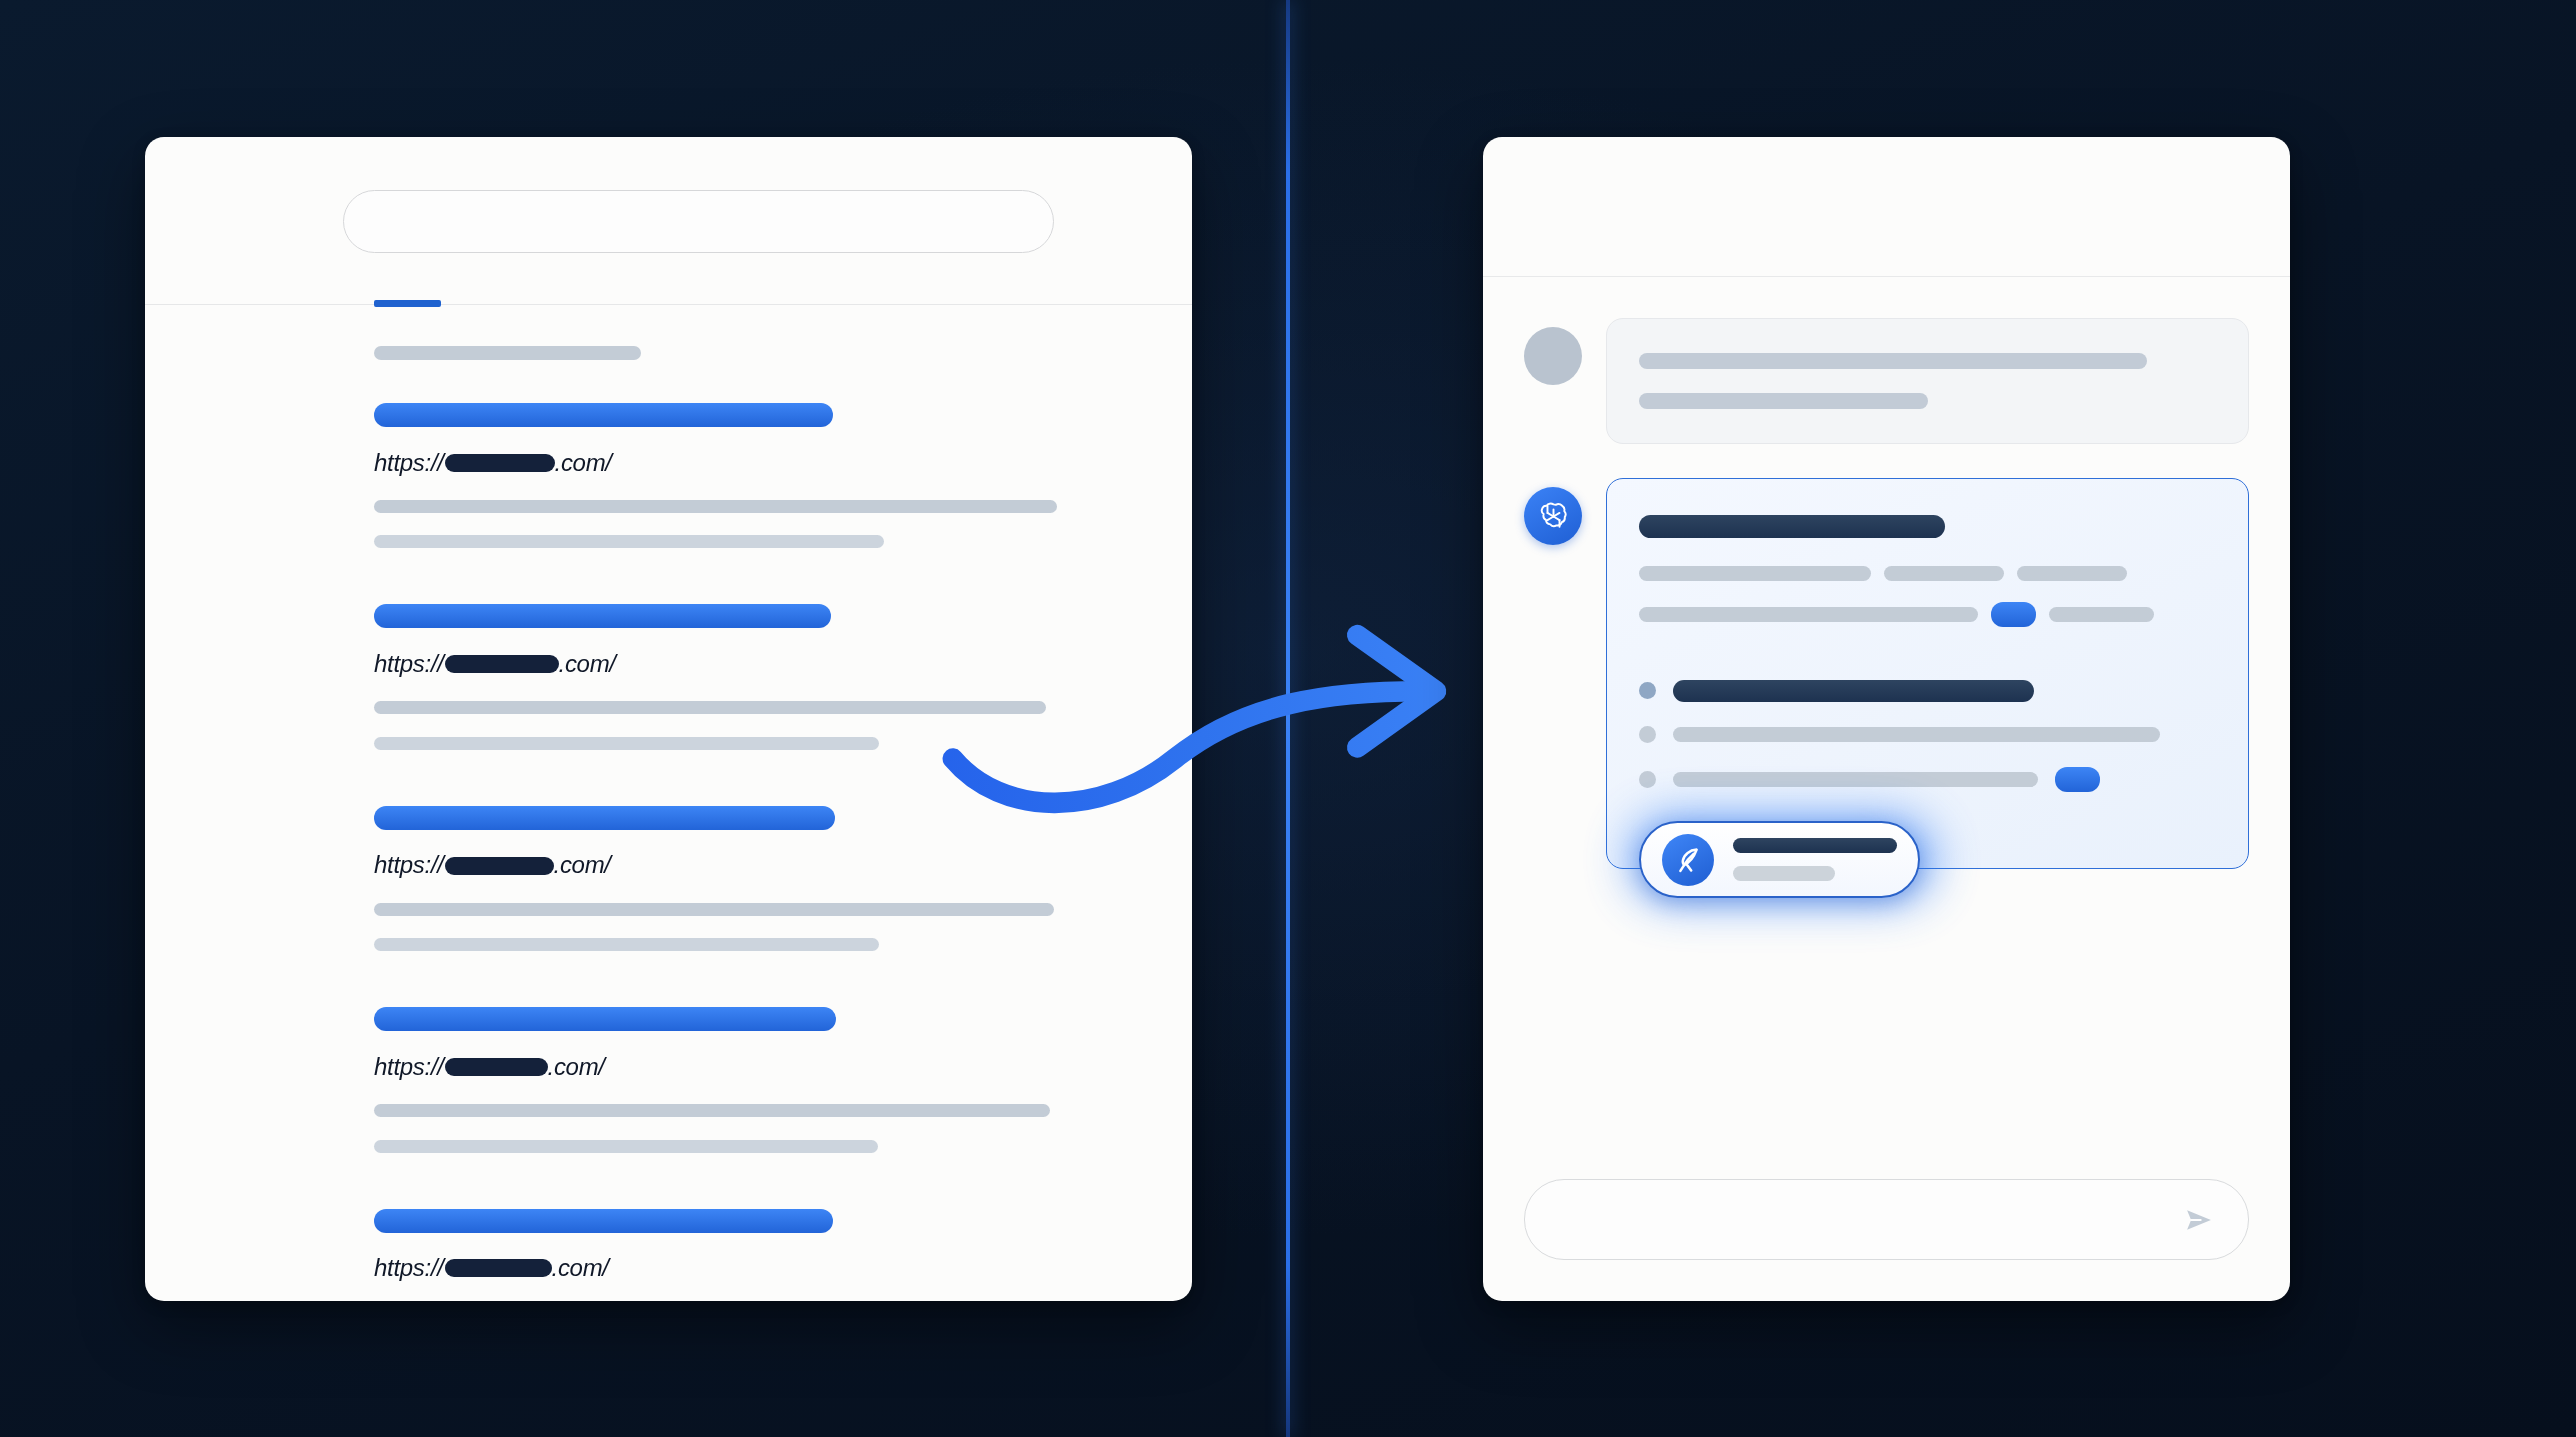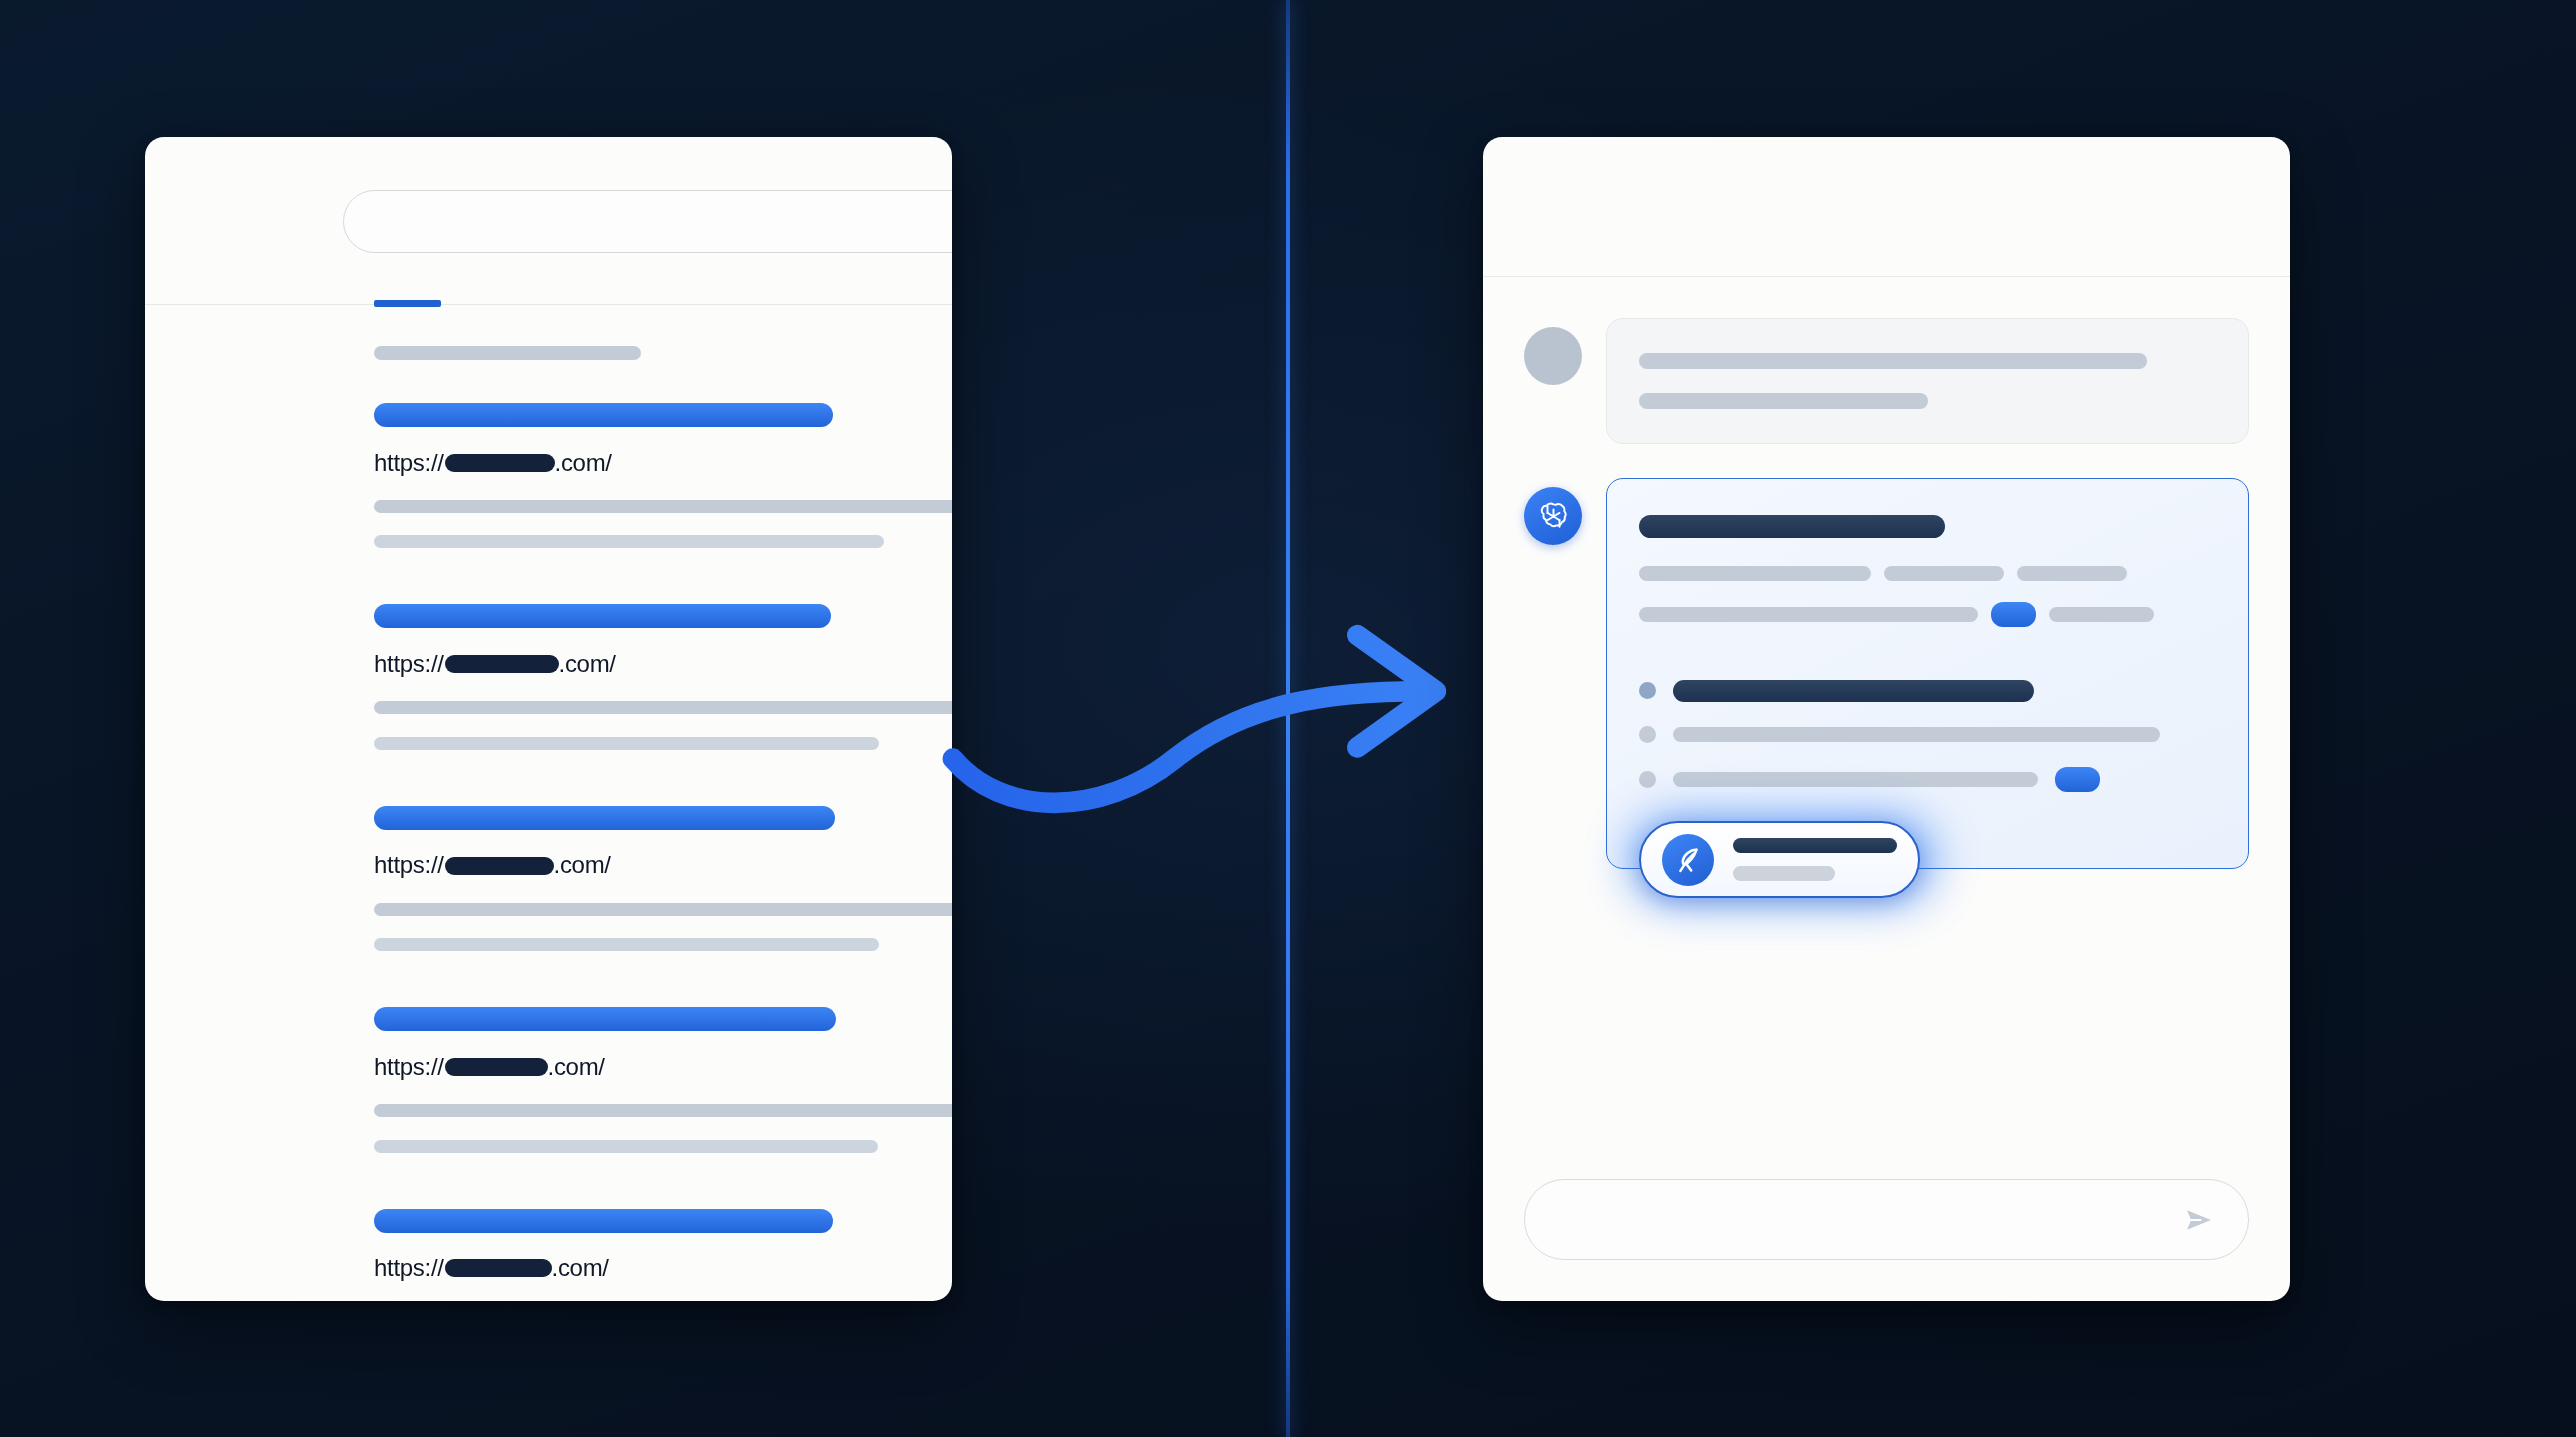--- a/index.html
+++ b/index.html
@@ -47,22 +47,23 @@
     background: #fcfcfb;
     border-radius: 19px;
     box-shadow: 0 24px 66px rgba(0,0,0,0.42), 0 3.7px 13px rgba(0,0,0,0.22);
     overflow: hidden;
   }
 
   
   #search-panel {
     left: 145px;
     top: 137px;
-    width: 807px;
+    width: 1047px;
     height: 1164px;
+    font-style: italic;
   }
 
   .search-head {
     height: 168px;
     border-bottom: 1.9px solid #e6e7e8;
     position: relative;
   }
 
   .search-box {
     position: absolute;

